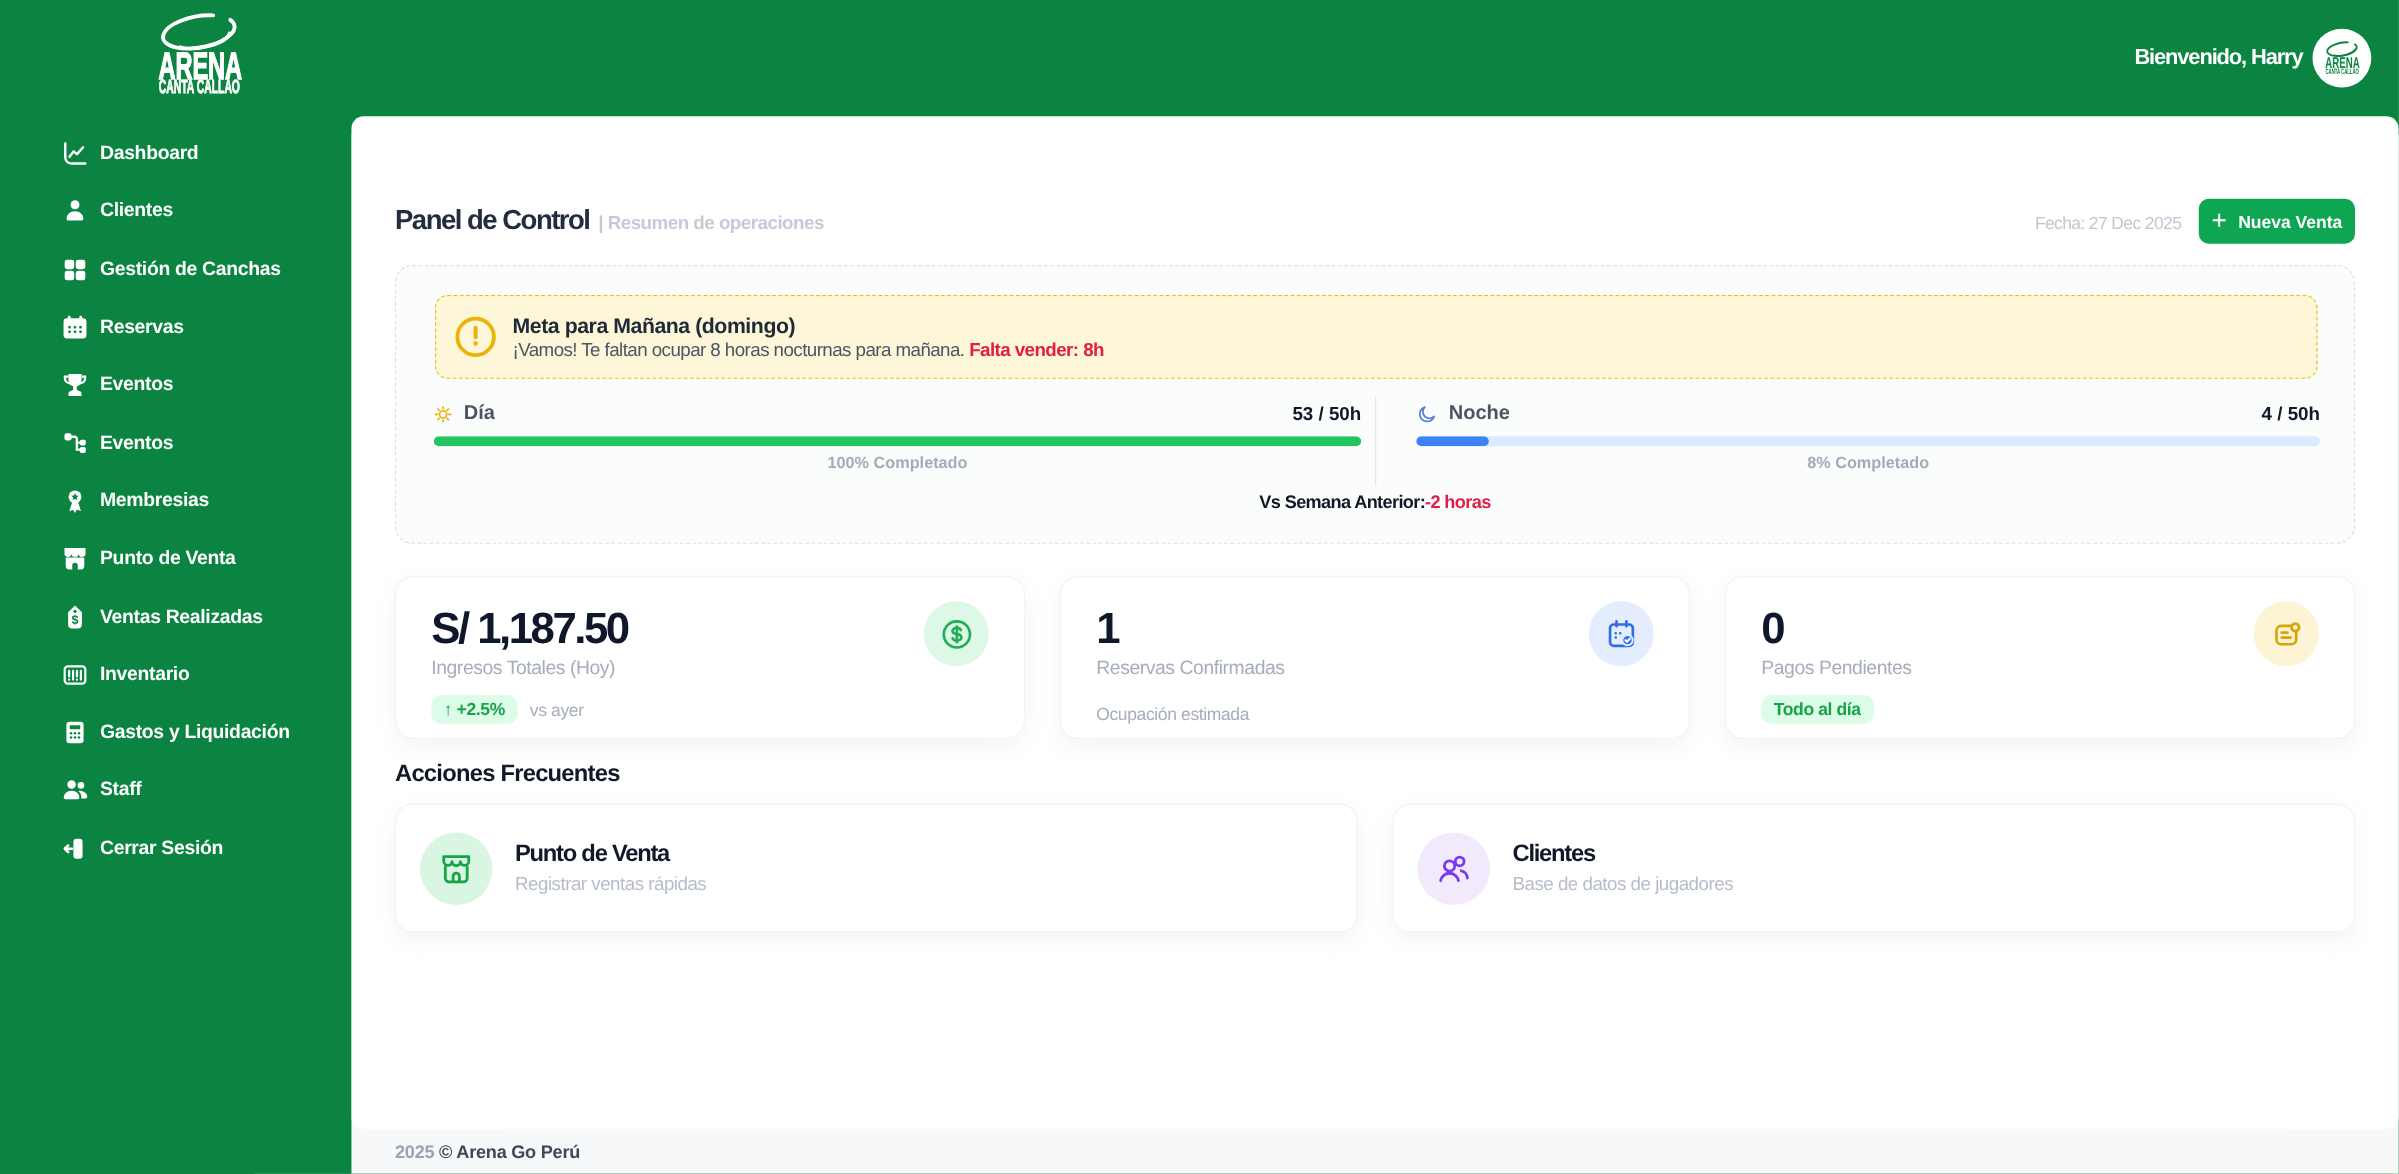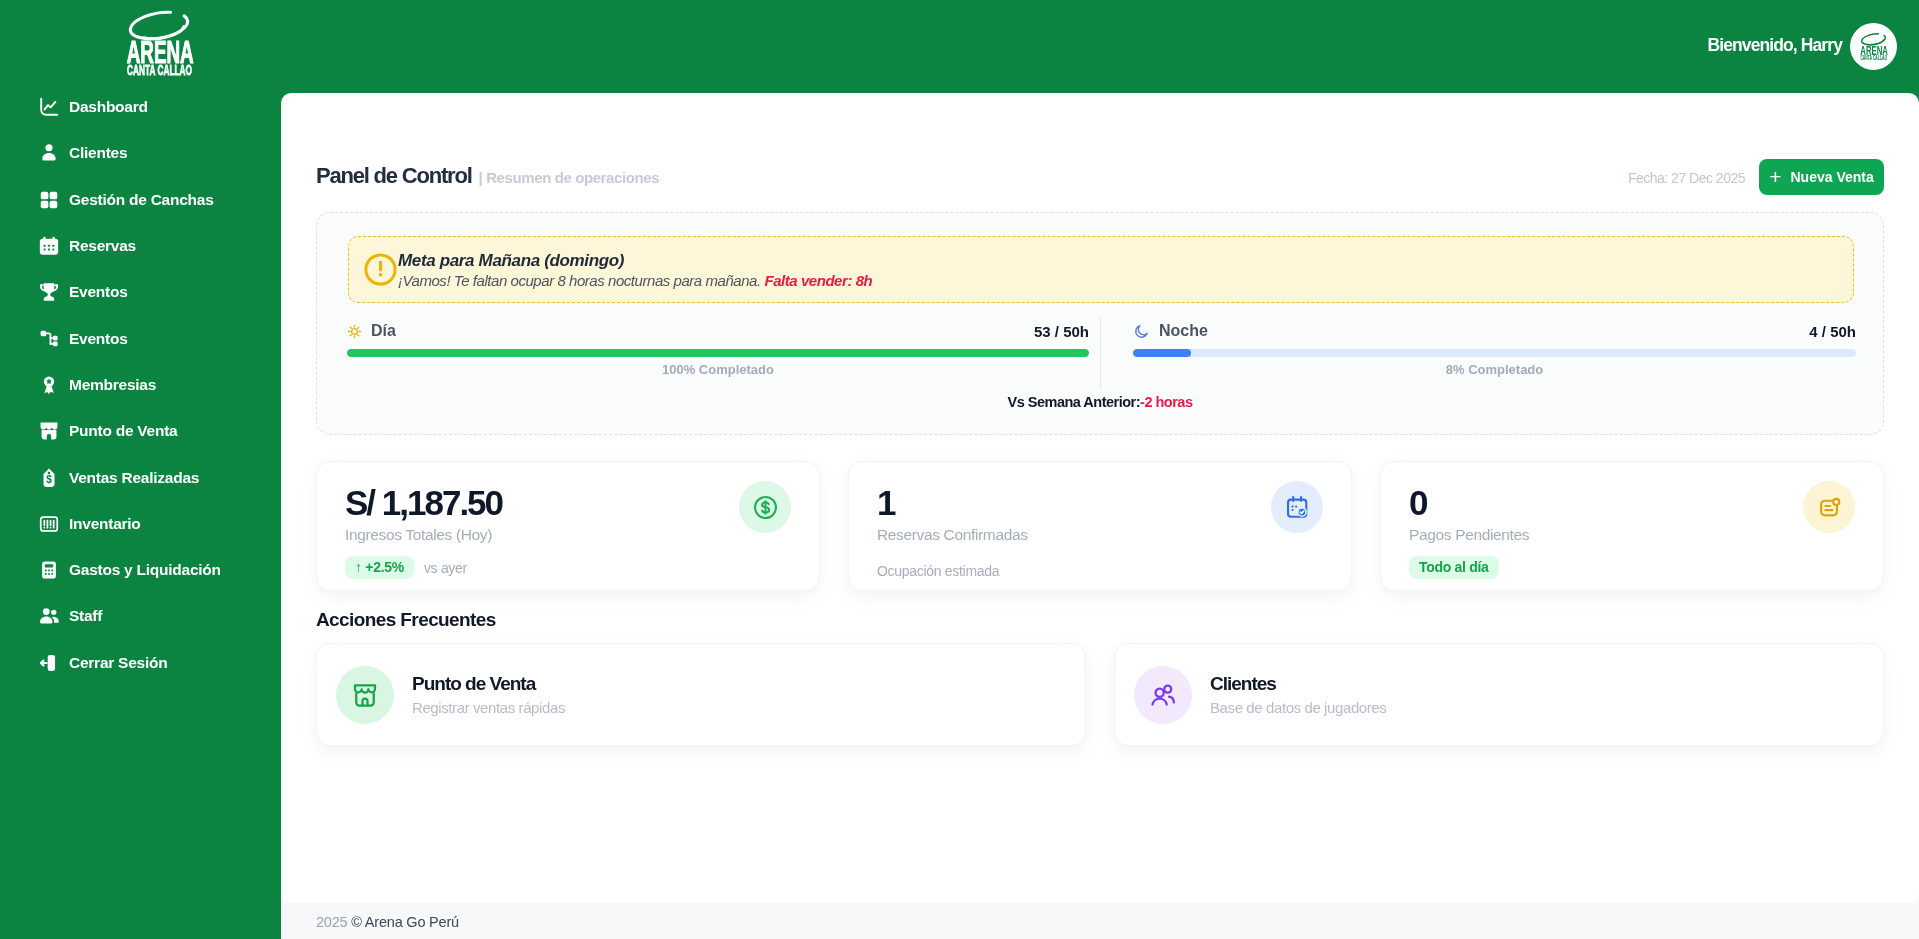--- a/index.html
+++ b/index.html
@@ -3,21 +3,21 @@
 <meta charset="utf-8">
 <title>Panel de Control</title>
 <style>
   * { margin:0; padding:0; box-sizing:border-box; }
   html,body { width:1919px; height:939px; overflow:hidden; font-family:"Liberation Sans", sans-serif; }
   body { background:#0a8440; position:relative; }
 
   
   .sidebar { position:absolute; left:0; top:0; width:281px; height:939px; background:#0a8440; z-index:5; }
   .logo { position:absolute; left:126px; top:8px; width:68px; height:70px; }
-  .nav { position:absolute; top:84px; left:0; width:100%; }
+  .nav { position:absolute; top:100px; left:0; width:100%;padding-left:11px; }
   .nav-item { display:flex; align-items:center; height:46.3px; padding-left:38px; color:#fff; font-size:15.5px; font-weight:bold; }
   .nav-item svg { width:22px; height:22px; flex:0 0 22px; margin-right:9px; }
   .nav-item span { letter-spacing:-0.25px; }
 
   
   .header { position:absolute; left:281px; right:0; top:0; height:93px; background:#0a8440;text-decoration:underline; }
   .welcome { position:absolute; right:77px; top:35px; color:#fff; font-size:17.5px; font-weight:bold; letter-spacing:-0.9px; }
   .avatar { position:absolute; right:22px; top:23px; width:47px; height:47px; background:#fff; border-radius:50%; display:flex; align-items:center; justify-content:center; }
 
   
@@ -30,21 +30,21 @@
   .fecha { position:absolute; right:139px; top:7px; font-size:14px; color:#c0c7d2; letter-spacing:-0.5px; }
   .btn-nv { position:absolute; right:0; top:-4px; width:125px; height:36px; background:#0fa653; border:none; border-radius:8px; color:#fff;
             font-size:14px; font-weight:bold; display:flex; align-items:center; justify-content:center; gap:9px; }
   .btn-nv .plus { font-size:21px; font-weight:normal; line-height:1; margin-top:-2px; }
 
   
   .meta-box { position:absolute; left:35px; right:35px; top:119px; height:223px; border:1.7px dashed #dcdfe4; border-radius:14px; background:#fbfcfc; }
   .alert { position:absolute; left:31px; right:29px; top:23px; height:67px; background:#fdf6d8; border:1.8px dashed #ebbf14; border-radius:10px;
            display:flex; align-items:center; padding-left:15px; }
   .warn-ic { width:33px; height:33px; flex:0 0 33px; }
-  .alert-texts { margin-left:1px;font-style:italic; }
+  .alert-texts { margin-left:13px; }
   .alert-title { font-size:17px; font-weight:bold; color:#1f2937; letter-spacing:-0.35px; }
   .alert-line { font-size:15px; color:#4b5563; margin-top:1px; letter-spacing:-0.45px; }
   .alert-line b.red { color:#e11d48; }
 
   .bars { position:absolute; left:0; right:0; top:104px; height:72px; display:flex; }
   .bar-col { width:50%; padding-left:30px; padding-right:11px; }
   .bar-col + .bar-col { border-left:1px solid #e5e7eb; padding-left:32px; padding-right:27px; }
   .bar-head { display:flex; align-items:center; justify-content:space-between; height:22px; margin-top:3px; }
   .bar-label { display:flex; align-items:center; gap:9px; font-size:16px; font-weight:bold; color:#4b5563; }
   .bar-val { font-size:15px; font-weight:bold; color:#111827; }
@@ -69,21 +69,21 @@
   
   .acc-title { position:absolute; left:35px; top:516px; font-size:19px; font-weight:bold; color:#111827; letter-spacing:-0.6px; }
   .actions { position:absolute; left:35px; right:35px; top:550px; height:103px; display:flex; gap:28px; }
   .action { flex:1; background:#fff; border:1px solid #f1f3f5; border-radius:14px; box-shadow:0 6px 16px rgba(140,150,160,0.10);
             display:flex; align-items:center; padding-left:19px; }
   .action .circ { width:58px; height:58px; border-radius:50%; display:flex; align-items:center; justify-content:center; flex:0 0 58px; }
   .action .txt { margin-left:18px; }
   .action .t1 { font-size:19px; font-weight:bold; color:#111827; letter-spacing:-1px; }
   .action .t2 { font-size:15px; color:#b6bdc8; margin-top:4px; letter-spacing:-0.4px; }
 
-  .footer { position:absolute; left:0; right:15px; bottom:0; height:36px; }
+  .footer { position:absolute; left:0; right:15px; bottom:0; height:36px;font-weight:bold; }
   .footer .in { padding-left:35px; padding-top:11px; font-size:14.5px; color:#3f4757; letter-spacing:-0.2px; }
   .footer .yr { color:#9ba3b0; }
 </style>
 </head>
 <body>
 
 <div class="header">
   <div class="welcome">Bienvenido, Harry</div>
   <div class="avatar">
     <svg width="28" height="29" viewBox="0 0 68 70">

